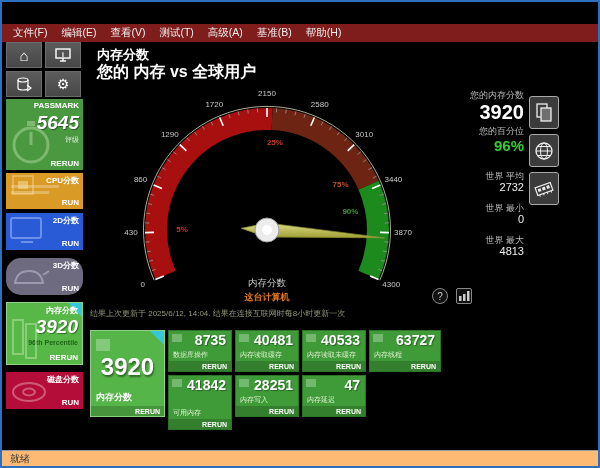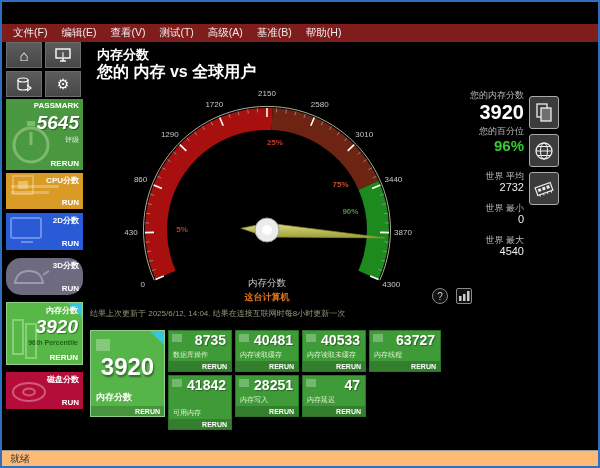--- a/index.html
+++ b/index.html
@@ -276,21 +276,21 @@
     <div>您的百分位</div>
     <div class="stat-pct">96%</div>
     <div class="gap16"></div>
     <div>世界 平均</div>
     <div class="stat-val">2732</div>
     <div class="gap8"></div>
     <div>世界 最小</div>
     <div class="stat-val">0</div>
     <div class="gap8"></div>
     <div>世界 最大</div>
-    <div class="stat-val">4540</div>
+    <div class="stat-val">4813</div>
   </div>
 
   <div class="side-btn" style="top:94px;">
     <svg width="18" height="20" viewBox="0 0 18 20">
       <rect x="2" y="1" width="10" height="13" fill="none" stroke="#eee" stroke-width="1.3"></rect>
       <rect x="6" y="5" width="10" height="13" fill="#6f6f6f" stroke="#eee" stroke-width="1.3"></rect>
     </svg>
   </div>
   <div class="side-btn" style="top:132px;">
     <svg width="20" height="20" viewBox="0 0 20 20">

